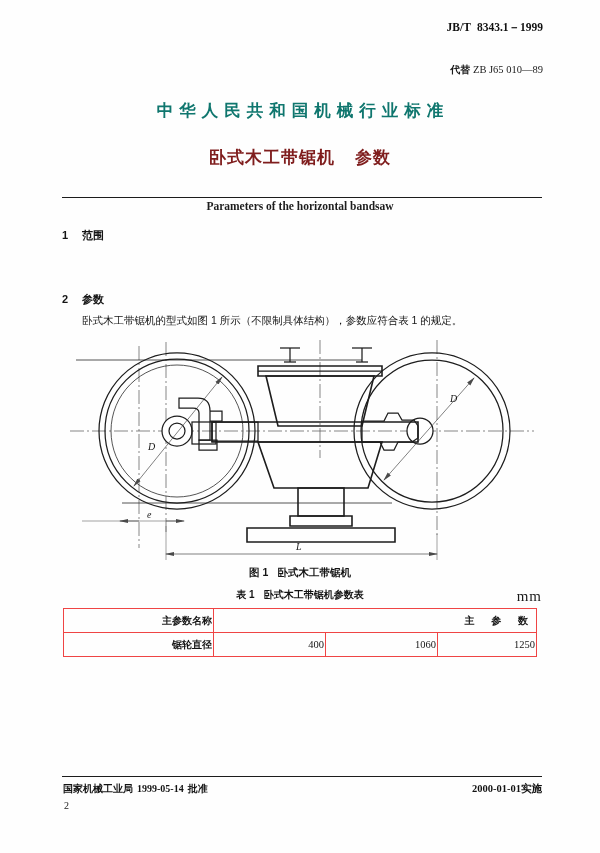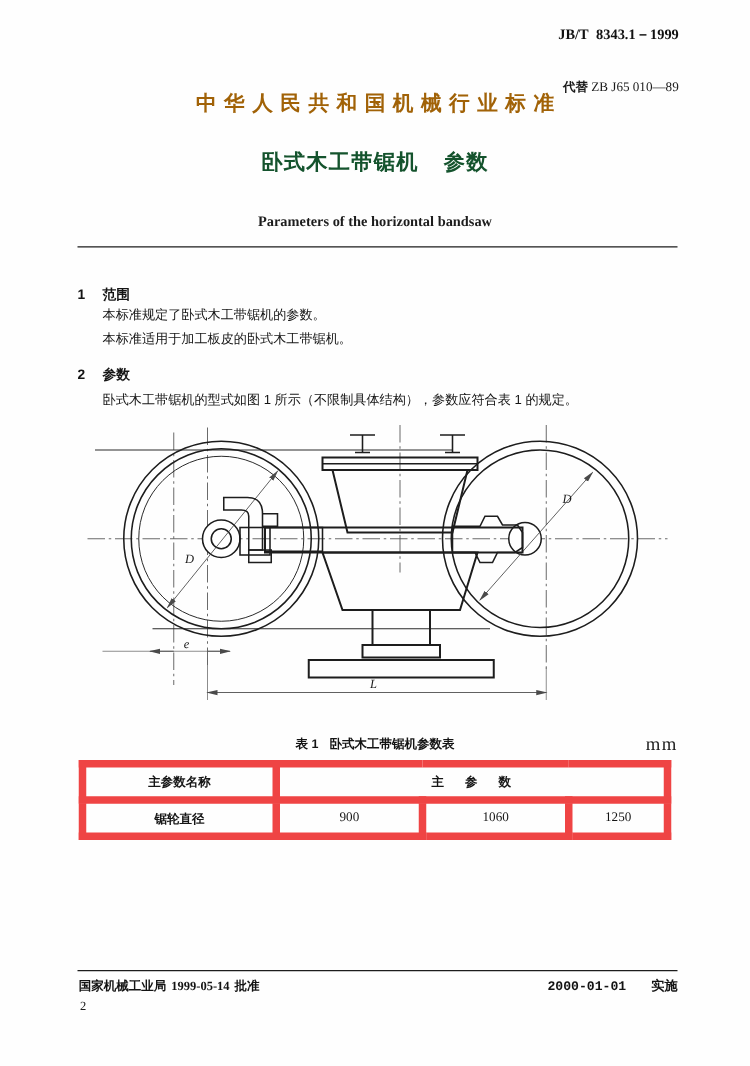--- a/index.html
+++ b/index.html
@@ -25,30 +25,31 @@
     left: 0; right: 0;
     top: 72px;
   }
   .nat-title {
     text-align: center;
     font-family: "Liberation Sans", "DejaVu Sans", sans-serif;
     font-weight: bold;
     font-size: 16.5px;
     letter-spacing: 6px;
     padding-left: 6px;
-    color: #a16207;
+    color: #0f766e;
+    margin-top: 28px;
   }
   .doc-title {
     text-align: center;
     font-family: "Liberation Sans", "DejaVu Sans", sans-serif;
     font-weight: bold;
     font-size: 17px;
     letter-spacing: 1px;
     margin-top: 24px;
-    color: #14532d;
+    color: #7f1d1d;
   }
   .doc-title .gap { display: inline-block; width: 20px; }
   .doc-subtitle {
     text-align: center;
     font-family: "Liberation Serif", "DejaVu Serif", serif;
     font-weight: bold;
     font-size: 11.5px;
     margin-top: 31px;
     color: #1d1d1d;
   }
@@ -158,22 +159,22 @@
   
   #param-table {
     position: absolute;
     left: 63px;
     top: 608px;
     width: 474px;
     border-collapse: collapse;
     font-family: "Liberation Sans", "DejaVu Sans", sans-serif;
   }
   #param-table td {
-    border: 6px solid #ef4444;
-    text-align: center;
+    border: 1px solid #ef4444;
+    text-align: right;
     color: #151515;
   }
   #param-table .th-cell {
     font-size: 10px;
     font-weight: bold;
     height: 21px;
   }
   #param-table .th-cell.spaced {
     letter-spacing: 7px;
     padding-left: 7px;
@@ -216,22 +217,22 @@
     position: absolute;
     right: 58px;
     top: 782px;
     font-family: "Liberation Sans", "DejaVu Sans", sans-serif;
     font-weight: bold;
     font-size: 10.5px;
     white-space: nowrap;
     color: #131313;
   }
   .footer-right .date {
-    font-family: Liberation Mono, monospace;
-    margin-right: 20px;
+    font-family: Liberation Serif, serif;
+    margin-right: 0;
   }
   .page-num {
     position: absolute;
     left: 64px;
     top: 800px;
     font-family: "Liberation Serif", "DejaVu Serif", serif;
     font-size: 10px;
     color: #1a1a1a;
   }
 
@@ -264,24 +265,20 @@
   <div class="replaces">
     <span class="cn">代替</span>
     <span>ZB J65 010—89</span>
   </div>
 
   <div class="rule-top"></div>
 
   <div class="clause" style="top:228px;">
     <div class="clause-head">
       <span class="num">1</span><span>范围</span>
-    </div>
-    <div class="clause-body">
-      <div>本标准规定了卧式木工带锯机的参数。</div>
-      <div>本标准适用于加工板皮的卧式木工带锯机。</div>
     </div>
   </div>
 
   <div class="clause" style="top:292px;">
     <div class="clause-head">
       <span class="num">2</span><span>参数</span>
     </div>
     <div class="clause-body" style="margin-top:4px;">
       <div>卧式木工带锯机的型式如图 1 所示（不限制具体结构），参数应符合表 1 的规定。</div>
     </div>
@@ -379,35 +376,38 @@
       <line class="dimline" x1="104" y1="183" x2="122" y2="183" marker-end="url(#arrL)"></line>
       <text class="dim-text" x="85" y="180">e</text>
 
       <line class="ext" x1="104" y1="188" x2="104" y2="222"></line>
       <line class="ext" x1="375" y1="196" x2="375" y2="222"></line>
       <line class="dimline" x1="104" y1="216" x2="375" y2="216" marker-start="url(#arrR)" marker-end="url(#arrL)"></line>
       <text class="dim-text" x="234" y="212">L</text>
     </svg>
   </div>
 
+  <div class="fig-caption">
+    <span>图 1</span><span class="sp"></span><span>卧式木工带锯机</span>
+  </div>
 
   <div class="tbl-caption">
     <span>表 1</span><span class="sp"></span><span>卧式木工带锯机参数表</span>
   </div>
   <div class="unit-label">mm</div>
 
   <table id="param-table">
     <tbody>
       <tr>
         <td class="th-cell" style="width:147px;">主参数名称</td>
         <td class="th-cell spaced" colspan="3">主 参 数</td>
       </tr>
       <tr>
         <td class="row-label">锯轮直径</td>
-        <td class="val" style="width:109px;">900</td>
+        <td class="val" style="width:109px;">400</td>
         <td class="val" style="width:109px;">1060</td>
         <td class="val">1250</td>
       </tr>
     </tbody>
   </table>
 
   <div class="rule-bottom"></div>
 
   <div class="footer-left">
     <span>国家机械工业局</span><span class="date">1999-05-14</span><span>批准</span>

